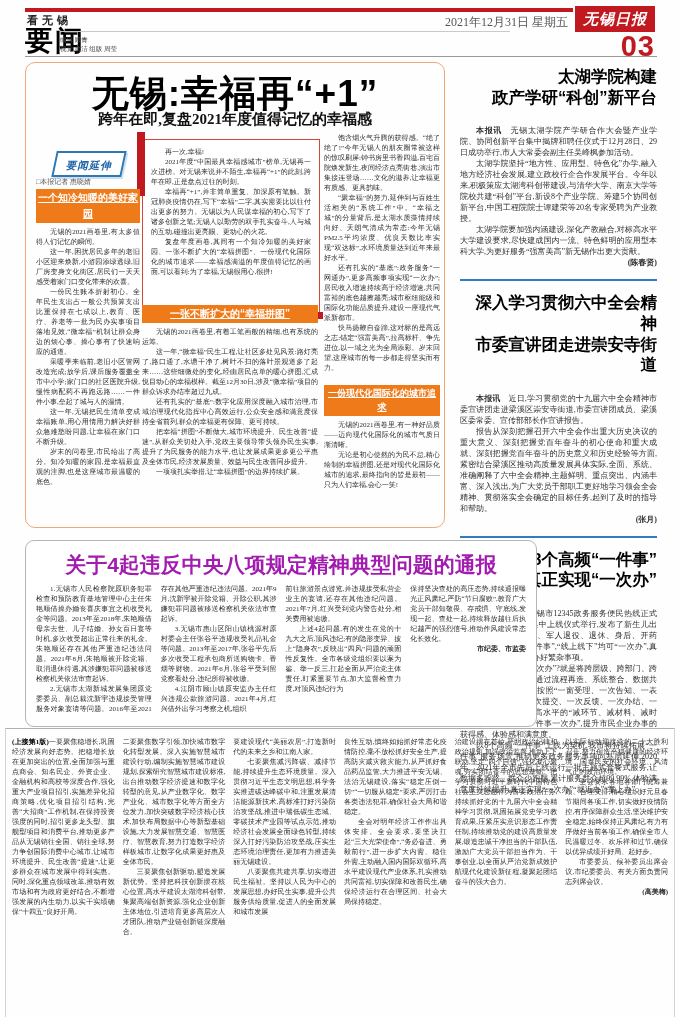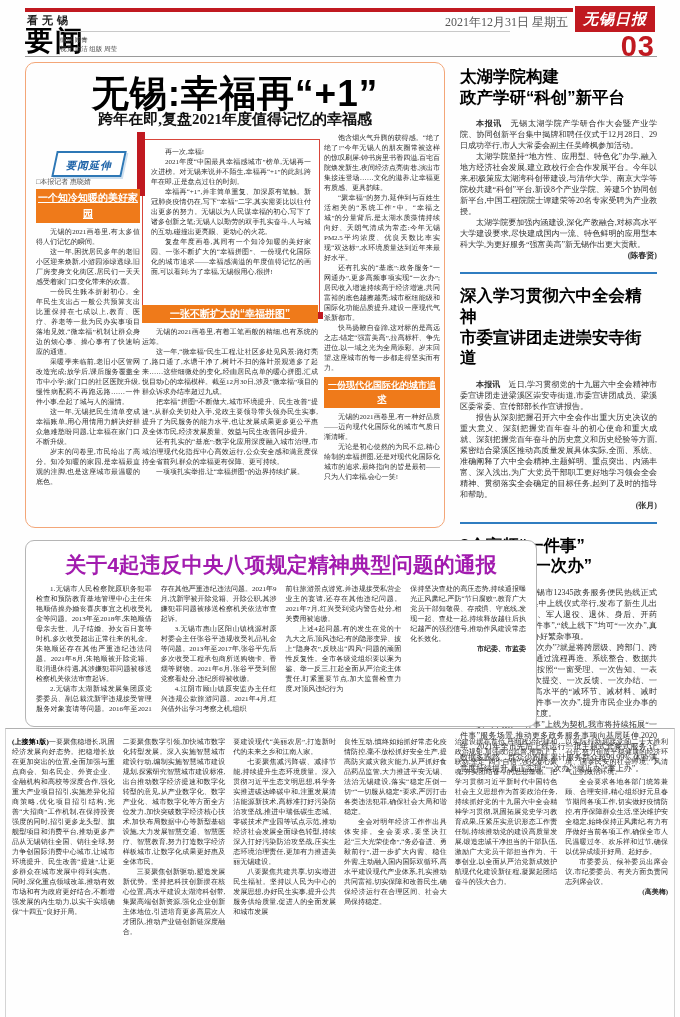--- a/index.html
+++ b/index.html
@@ -39,30 +39,30 @@
   .badge { position:absolute; left:28px; top:88px; transform:skewX(-12deg);
            border:2px solid #2e78b6; box-shadow:2px 2px 0 #cfe0ef; background:#fff; padding:2px 10px; }
   .badge span { display:inline-block; transform:skewX(12deg);
                 font:italic bold 10.5px/1 "Liberation Sans",sans-serif; color:#1e63a8; letter-spacing:1px; }
   .byline { position:absolute; left:10px; top:114px; font-size:7px; color:#555; }
   .subhead { display:block; background:#ef7a1a; color:#fff; text-align:center;
              font:bold 10px/1.6 "Liberation Sans",sans-serif; padding:1px 2px; margin-bottom:4px;text-decoration:underline; }
   .col-left  { position:absolute; left:10px;  top:126px; width:104px; height:330px; overflow:hidden; }
   .col-mid   { position:absolute; left:116px; top:242px; width:176px; height:214px; overflow:hidden; }
   .col-right { position:absolute; left:298px; top:70px;  width:116px; height:388px; overflow:hidden; }
-  .col-right .subhead { margin-top:4px; font-size:9px; }
+  .col-right .subhead { margin-top:12px; font-size:9px; }
   .introbox { position:absolute; left:116px; top:76px; width:178px; height:176px;
               border:1.5px solid #d8453a; padding:7px 8px; background:#fff; }
   .introbox::before { content:""; position:absolute; left:-6px; top:-8px; width:8px; height:64px; background:#c01920; }
   .introbox::after  { content:""; position:absolute; right:-4px; bottom:-5px; width:46px; height:7px; background:#c01920; }
 
   
   .sidebar { position:absolute; left:460px; top:62px; width:197px; height:664px; }
-  .sb-title { font:bold 16.5px/1.25 "Liberation Sans",sans-serif; text-align:left; color:#000; margin-top:4px; }
-  .sb-body { margin-top:11px; }
+  .sb-title { font:bold 16.5px/1.25 "Liberation Sans",sans-serif; text-align:right; color:#000; margin-top:4px; }
+  .sb-body { margin-top:18px; }
   .divider { height:2px; background:#2f7cc0; margin:11px 0; }
 
   
   .notice { position:absolute; left:25px; top:540px; width:512px; height:187px;
             border:1px solid #b5b5b5; border-radius:9px; padding:8px 10px; background:#fff; }
   .notice-title { text-align:center; font:bold 21px/1 "Liberation Sans",sans-serif; color:#a21caf; margin:5px 0 9px; }
   .notice-cols { display:flex; gap:9px; height:130px; overflow:hidden; }
   .notice-cols .col { flex:1; }
 
   
@@ -113,22 +113,22 @@
       <p>一份民生账本折射初心。全年民生支出占一般公共预算支出比重保持在七成以上,教育、医疗、养老等一批为民办实事项目落地见效,“微幸福”机制让群众身边的烦心事、操心事有了快速响应的通道。</p>
       <p>采暖季来临前,老旧小区管网改造完成;放学后,课后服务覆盖全市中小学;家门口的社区医院升级,慢性病配药不再跑远路……一件件小事,垒起了城与人的温情。</p>
       <p>这一年,无锡把民生清单变成幸福账单,用心用情用力解决好群众急难愁盼问题,让幸福在家门口不断升级。</p>
       <p>岁末的问卷里,市民给出了高分。知冷知暖的家园,是幸福最直观的注脚,也是这座城市最温暖的底色。</p>
     </div>
 
     <div class="col-mid t">
       <span class="subhead">一张不断扩大的“幸福拼图”</span>
       <p>无锡的2021画卷里,有着工笔画般的精细,也有系统的运筹。</p>
       <p>这一年,“微幸福”民生工程,让社区多处见风景:路灯亮了,路口通了,水塘干净了,树叶不扫的落叶景观道多了起来……这些细微处的变化,经由居民点单的暖心拼图,汇成悦目动心的幸福模样。截至12月30日,涉及“微幸福”项目的群众诉求办结率超过九成。</p>
+      <p>还有扎实的“基底”:数字化应用深度融入城市治理,市域治理现代化指挥中心高效运行,公众安全感和满意度保持全省前列,群众的幸福更有保障、更可持续。</p>
       <p>把幸福“拼图”不断做大,城市环境提升、民生改善“提速”,从群众关切处入手,党政主要领导带头领办民生实事,提升了为民服务的能力水平,也让发展成果更多更公平惠及全体市民,经济发展质量、效益与民生改善同步提升。</p>
-      <p>还有扎实的“基底”:数字化应用深度融入城市治理,市域治理现代化指挥中心高效运行,公众安全感和满意度保持全省前列,群众的幸福更有保障、更可持续。</p>
       <p>一项项扎实举措,让“幸福拼图”的边界持续扩展。</p>
     </div>
 
     <div class="col-right t">
       <p>饱含烟火气升腾的获得感。“绝了绝了!”今年无锡人的朋友圈常被这样的惊叹刷屏:钟书房里书香四溢,百宅百院焕发新生,夜间经济点亮街巷,演出市集接连登场……文化的滋养,让幸福更有质感、更具韵味。</p>
       <p>“聚幸福”的努力,延伸到与百姓生活相关的“系统工作”中。“幸福之城”的分量背后,是太湖水质藻情持续向好、天朗气清成为常态:今年无锡PM2.5平均浓度、优良天数比率实现“双达标”,水环境质量达到近年来最好水平。</p>
       <p>还有扎实的“基底”:政务服务“一网通办”,更多高频事项实现“一次办”;居民收入增速持续高于经济增速,共同富裕的底色越擦越亮;城市枢纽能级和国际化功能品质提升,建设一座现代气派新都市。</p>
       <p>快马扬鞭自奋蹄,这对标的是高远之志:锚定“强富美高”,拉高标杆、争先进位,以一域之光为全局添彩。岁末回望,这座城市的每一步都走得坚实而有力。</p>
       <span class="subhead">一份现代化国际化的城市追求</span>
       <p>无锡的2021画卷里,有一种好品质——迈向现代化国际化的城市气质日渐清晰。</p>

